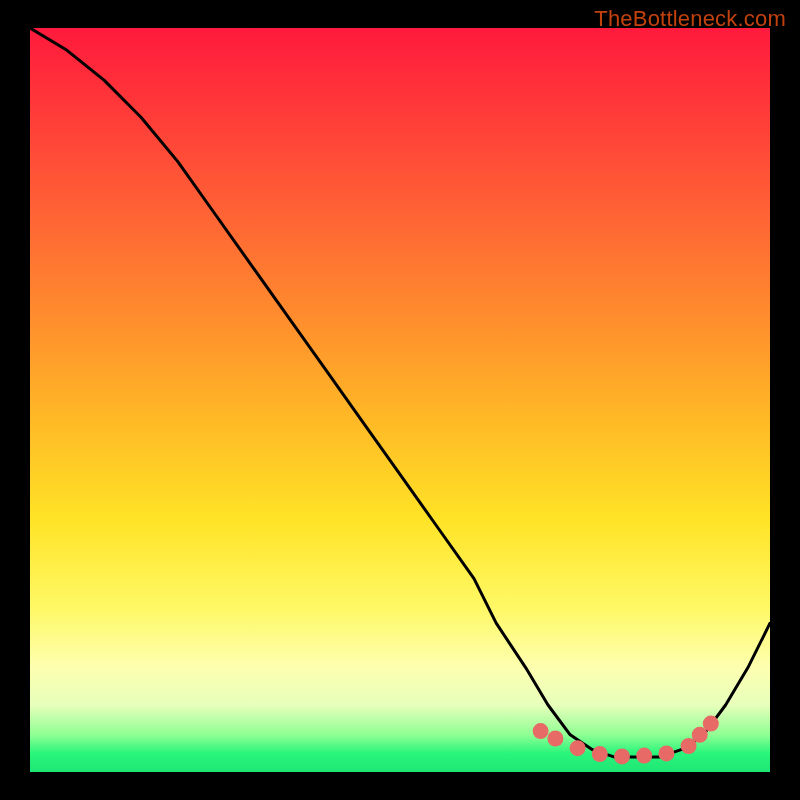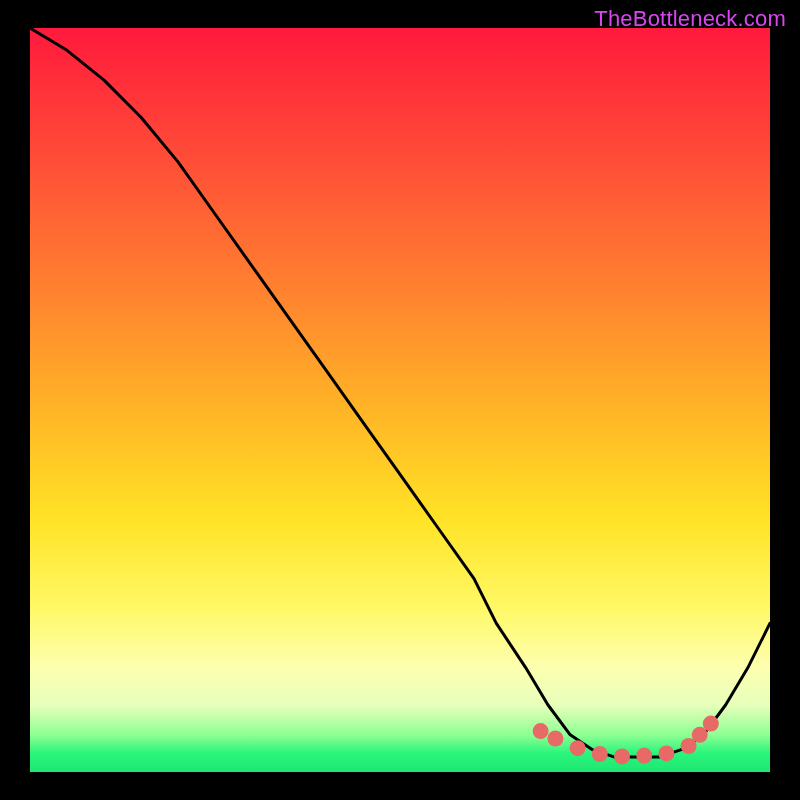--- a/index.html
+++ b/index.html
@@ -14,21 +14,21 @@
   .outer {
     width: 800px;
     height: 800px;
     position: relative;
     background: #000;
   }
   .watermark {
     position: absolute;
     top: 6px;
     right: 14px;
-    color: #d946ef;
+    color: #c2410c;
     font-size: 22px;
     font-weight: 500;
     z-index: 5;
     letter-spacing: 0.2px;
   }
   .plot {
     position: absolute;
     left: 30px;
     top: 28px;
     width: 740px;

